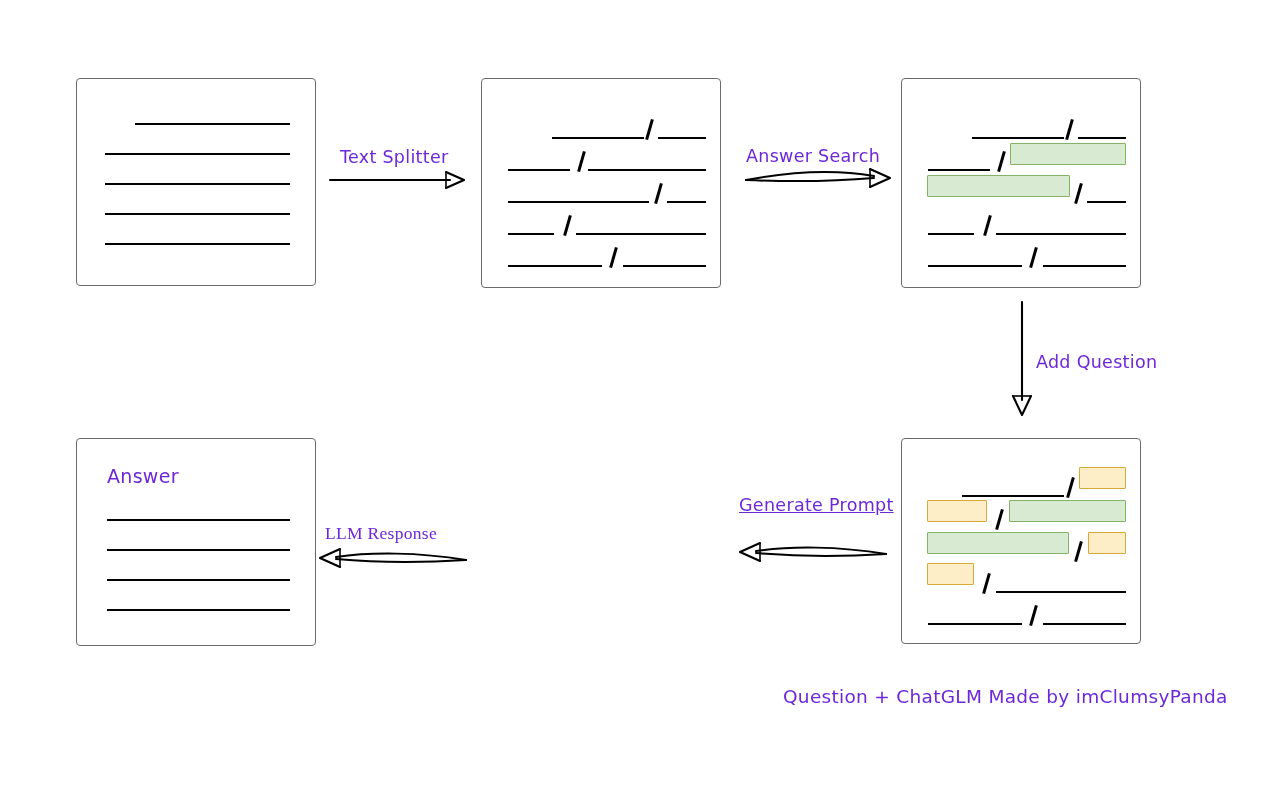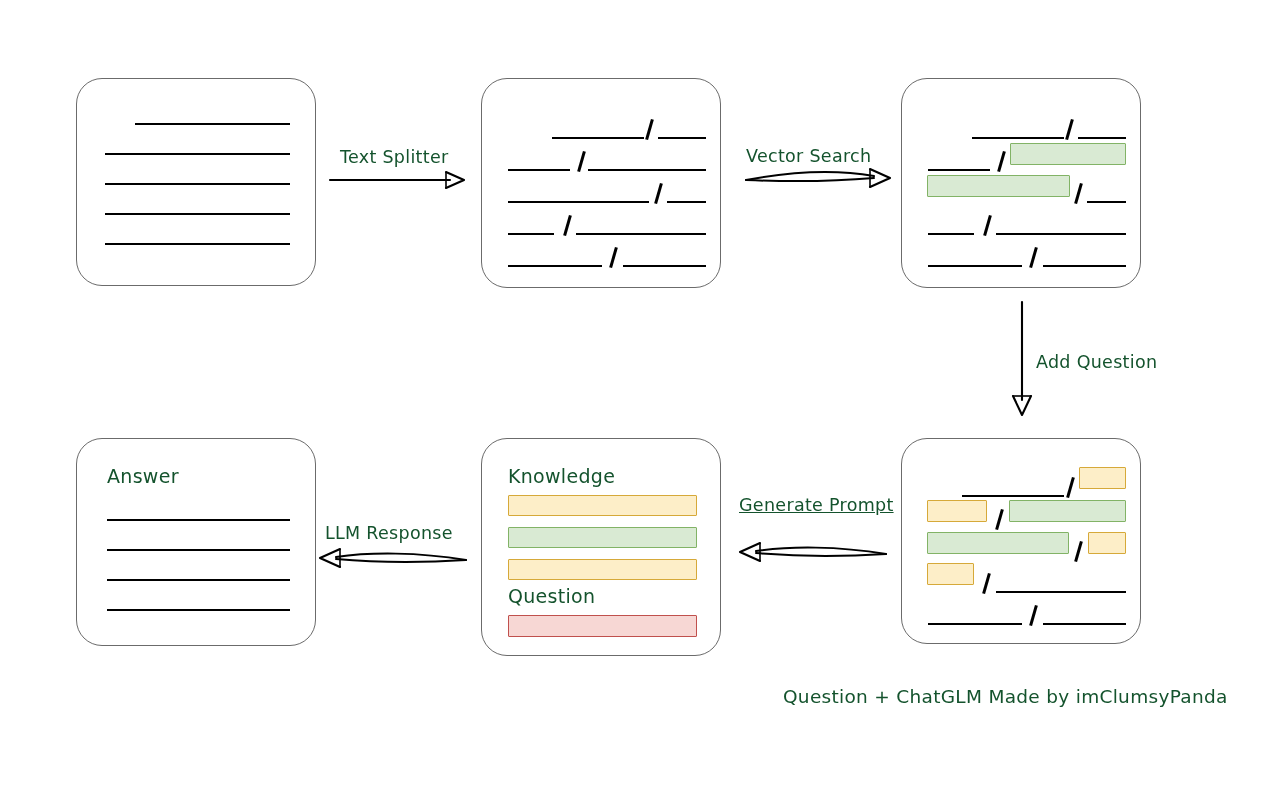--- a/index.html
+++ b/index.html
@@ -19,21 +19,21 @@
     position: absolute;
     left: 0; top: 0;
     width: 1262px;
     height: 792px;
   }
 
   
   .card {
     position: absolute;
     border: 1.4px solid #6b6b6b;
-    border-radius: 26px;
+    border-radius: 4px;
     background: #ffffff;
     box-sizing: border-box;
   }
 
   
   .rule {
     position: absolute;
     height: 0;
     border-top: 2.2px solid #000000;
   }
@@ -75,21 +75,21 @@
     border-radius: 1px;
   }
   .chip.green  { background: #d9ead3; border: 1.6px solid #82b366; }
   .chip.yellow { background: #fdeec8; border: 1.6px solid #d6a939; }
   .chip.red    { background: #f7d7d4; border: 1.6px solid #c0504d; }
 
   
   .hand {
     position: absolute;
     font-family: "DejaVu Sans", sans-serif;
-    color: #14532d;
+    color: #6d28d9;
     white-space: nowrap;
     letter-spacing: 0.3px;
   }
   .box-title {
     font-size: 19px;
     font-weight: 400;
   }
   .edge-label {
     font-size: 17.5px;
     font-weight: 400;
@@ -151,21 +151,21 @@
       <div class="seg" style="left:68px;  width:130px;"></div>
     </div>
 
     <div class="row" style="left:26px; top:162px; width:190px;">
       <div class="seg" style="left:0px;   width:94px;"></div>
       <div class="slash" style="left:100px;"></div>
       <div class="seg" style="left:115px; width:83px;"></div>
     </div>
   </div>
 
-  <div class="hand edge-label" style="left:746px; top:146px;">Vector Search</div>
+  <div class="hand edge-label" style="left:746px; top:146px;">Answer Search</div>
   <svg class="arrow-svg" width="150" height="26" style="left:744px; top:165px;" viewBox="0 0 150 26">
     <path d="M2,15 C50,6 95,5 130,11" stroke="#000" stroke-width="2" fill="none" stroke-linecap="round"></path>
     <path d="M2,15 C50,17 95,16 130,13" stroke="#000" stroke-width="2" fill="none" stroke-linecap="round"></path>
     <path d="M126,4 L146,13 L126,22" stroke="#000" stroke-width="2.1" fill="none" stroke-linejoin="round" stroke-linecap="round"></path>
     <path d="M126,4 L126,22" stroke="#000" stroke-width="1.6" fill="none"></path>
   </svg>
 
   <div class="card" style="left:901px; top:78px; width:240px; height:210px;">
 
     <div class="row" style="left:26px; top:34px; width:190px;">
@@ -240,33 +240,22 @@
   </div>
 
   <div class="hand edge-label" style="left:739px; top:495px;text-decoration:underline;">Generate Prompt</div>
   <svg class="arrow-svg" width="150" height="26" style="left:738px; top:540px;" viewBox="0 0 150 26">
     <path d="M148,14 C100,6 52,6 18,11" stroke="#000" stroke-width="2" fill="none" stroke-linecap="round"></path>
     <path d="M148,14 C100,17 52,16 18,13" stroke="#000" stroke-width="2" fill="none" stroke-linecap="round"></path>
     <path d="M22,3 L2,12 L22,21" stroke="#000" stroke-width="2.1" fill="none" stroke-linejoin="round" stroke-linecap="round"></path>
     <path d="M22,3 L22,21" stroke="#000" stroke-width="1.6" fill="none"></path>
   </svg>
 
-  <div class="card" style="left:481px; top:438px; width:240px; height:218px;">
-    <div class="hand box-title" style="left:26px; top:26px;">Knowledge</div>
-
-    <div class="chip yellow" style="left:26px; top:56px; width:189px; height:21px;"></div>
-    <div class="chip green" style="left:26px; top:88px; width:189px; height:21px;"></div>
-    <div class="chip yellow" style="left:26px; top:120px; width:189px; height:21px;"></div>
-
-    <div class="hand box-title" style="left:26px; top:146px;">Question</div>
-
-    <div class="chip red" style="left:26px; top:176px; width:189px; height:22px;"></div>
-  </div>
-
-  <div class="hand edge-label" style="left:325px; top:523px;">LLM Response</div>
+
+  <div class="hand edge-label" style="left:325px; top:523px;font-family:Liberation Serif, serif;">LLM Response</div>
   <svg class="arrow-svg" width="150" height="26" style="left:318px; top:546px;" viewBox="0 0 150 26">
     <path d="M148,14 C100,6 52,6 18,11" stroke="#000" stroke-width="2" fill="none" stroke-linecap="round"></path>
     <path d="M148,14 C100,17 52,16 18,13" stroke="#000" stroke-width="2" fill="none" stroke-linecap="round"></path>
     <path d="M22,3 L2,12 L22,21" stroke="#000" stroke-width="2.1" fill="none" stroke-linejoin="round" stroke-linecap="round"></path>
     <path d="M22,3 L22,21" stroke="#000" stroke-width="1.6" fill="none"></path>
   </svg>
 
   <div class="card" style="left:76px; top:438px; width:240px; height:208px;">
     <div class="hand box-title" style="left:30px; top:26px;">Answer</div>
     <div class="rule" style="left:30px; top:80px;  width:183px;"></div>

